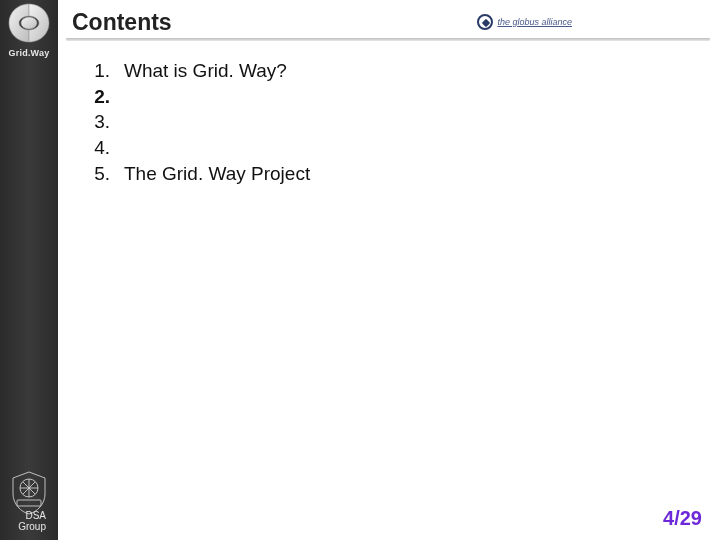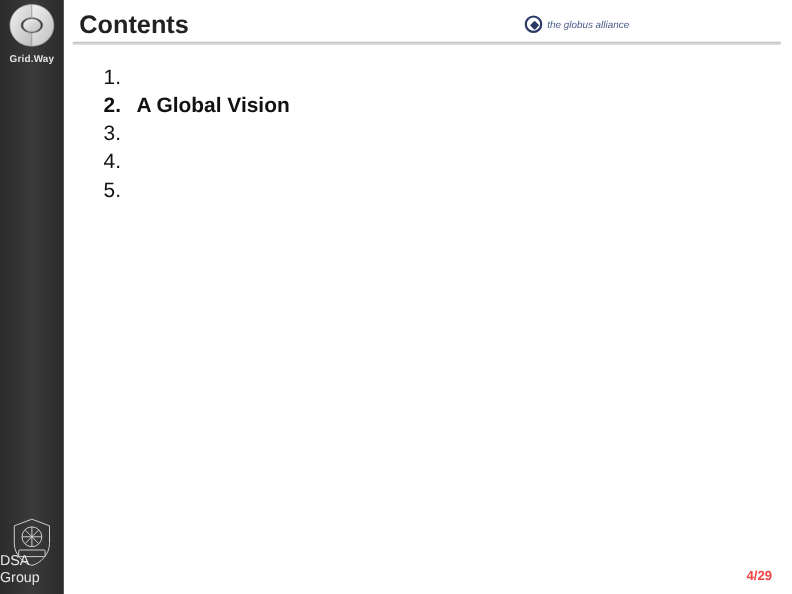--- a/index.html
+++ b/index.html
@@ -35,23 +35,23 @@
   .logo-bottom {
     position: absolute;
     left: 9px; bottom: 24px;
     width: 40px; height: 46px;
     display: flex; align-items: center; justify-content: center;
   }
   .sidebar-label-bottom {
     position: absolute;
     left: 0; bottom: 8px;
     width: 46px;
-    text-align: left;
+    text-align: right;
     color: #e6e6e6;
-    font-size: 13px;
+    font-size: 10px;
   }
   .header {
     position: absolute;
     left: 58px; top: 0;
     width: 528px; height: 44px;
     display: flex; align-items: center;
   }
   .title {
     font-size: 23px;
     font-weight: bold;
@@ -77,20 +77,21 @@
     left: 4px; top: 4px;
     width: 6px; height: 6px;
     background: #2a3a66;
     border-radius: 1px;
     transform: rotate(45deg);
   }
   .globus-text {
     font-size: 9px;
     color: #4a5a88;
     font-style: italic;
+    text-decoration: underline;
   }
   .header-rule {
     position: absolute;
     left: 66px; top: 38px;
     width: 644px; height: 3px;
     background: linear-gradient(to bottom, #bfbfbf, #e8e8e8);
     border-radius: 1px;
   }
   .content {
     position: absolute;
@@ -109,23 +110,23 @@
   }
   .toc li.current .num,
   .toc li.current .lbl { font-weight: bold; }
   .toc .num {
     width: 24px;
     text-align: right;
   }
   .page-num {
     position: absolute;
     right: 18px; bottom: 10px;
-    font-size: 12px;
+    font-size: 20px;
     font-weight: bold;
-    color: #ef4444;
+    color: #6d28d9;
   }
 </style>
 </head>
 <body>
 
 <div class="slide">
 
   <div class="sidebar">
     <div class="logo-top">
       <svg viewBox="0 0 50 44" width="50" height="44">
@@ -163,32 +164,33 @@
       <span class="globus-logo"></span>
       <span class="globus-text">the globus alliance</span>
     </div>
   </div>
   <div class="header-rule"></div>
 
   <div class="content">
     <ol class="toc" id="toc">
         <li>
           <span class="num">1.</span>
+          <span class="lbl">What is Grid. Way?</span>
         </li>
         <li class="current">
           <span class="num">2.</span>
-          <span class="lbl">A Global Vision</span>
         </li>
         <li>
           <span class="num">3.</span>
         </li>
         <li>
           <span class="num">4.</span>
         </li>
         <li>
           <span class="num">5.</span>
+          <span class="lbl">The Grid. Way Project</span>
         </li>
       </ol>
   </div>
 
   <div class="page-num">4/29</div>
 
 </div>
 
 </body></html>

